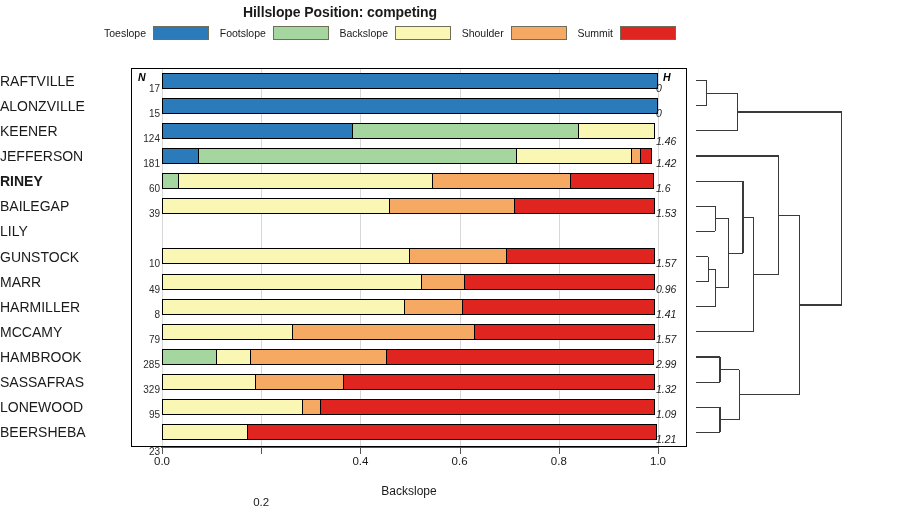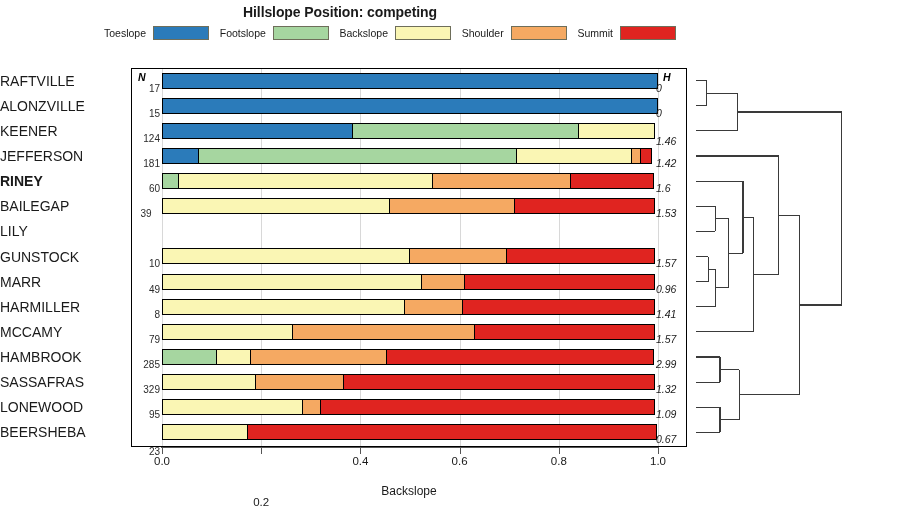--- a/index.html
+++ b/index.html
@@ -213,21 +213,21 @@
         <div class="nlabel" style="top: 13.5667px;">60</div>
         <div class="bar" style="left: 30px; width: 496px; top: 3.56667px;">
           <div class="seg" style="width: 17.36px; background: rgb(166, 214, 160);"></div>
           <div class="seg" style="width: 255.44px; background: rgb(250, 246, 180);"></div>
           <div class="seg" style="width: 138.88px; background: rgb(245, 169, 98);"></div>
           <div class="seg" style="width: 84.32px; background: rgb(224, 36, 32);"></div>
         </div>
         <div class="hlabel" style="top: 12.5667px; right: -4px;">1.6</div>
       </div>
       <div class="row" style="top: 125.667px;">
-        <div class="nlabel" style="top: 13.5667px; text-align: center;">39</div>
+        <div class="nlabel" style="top: 13.5667px;">39</div>
         <div class="bar" style="left: 30px; width: 496px; top: 3.56667px;">
           <div class="seg" style="width: 228.16px; background: rgb(250, 246, 180);"></div>
           <div class="seg" style="width: 126.48px; background: rgb(245, 169, 98);"></div>
           <div class="seg" style="width: 141.36px; background: rgb(224, 36, 32);"></div>
         </div>
         <div class="hlabel" style="top: 12.5667px; right: -4px;">1.53</div>
       </div>
       <div class="row" style="top: 175.933px;">
         <div class="nlabel" style="top: 13.5667px;">10</div>
         <div class="bar" style="left: 30px; width: 496px; top: 3.56667px;">
@@ -291,21 +291,21 @@
           <div class="seg" style="width: 334.8px; background: rgb(224, 36, 32);"></div>
         </div>
         <div class="hlabel" style="top: 12.5667px; right: -4px;">1.09</div>
       </div>
       <div class="row" style="top: 351.867px;">
         <div class="nlabel" style="top: 25px;">23</div>
         <div class="bar" style="left: 30px; width: 496px; top: 3.56667px;">
           <div class="seg" style="width: 86.8px; background: rgb(250, 246, 180);"></div>
           <div class="seg" style="width: 409.2px; background: rgb(224, 36, 32);"></div>
         </div>
-        <div class="hlabel" style="top: 12.5667px; right: -4px;">0.67</div>
+        <div class="hlabel" style="top: 12.5667px; right: -4px;">1.21</div>
       </div>
     </div>
 
   <div class="xaxis" id="xaxis">
       <div class="xtick" style="left: 31px;"></div>
       <div class="xticklabel" style="left: 31px;">0.0</div>
       <div class="xtick" style="left: 130.2px;"></div>
       <div class="xticklabel" style="left: 130.2px; margin-top: 41px;">0.2</div>
       <div class="xtick" style="left: 229.4px;"></div>
       <div class="xticklabel" style="left: 229.4px;">0.4</div>

